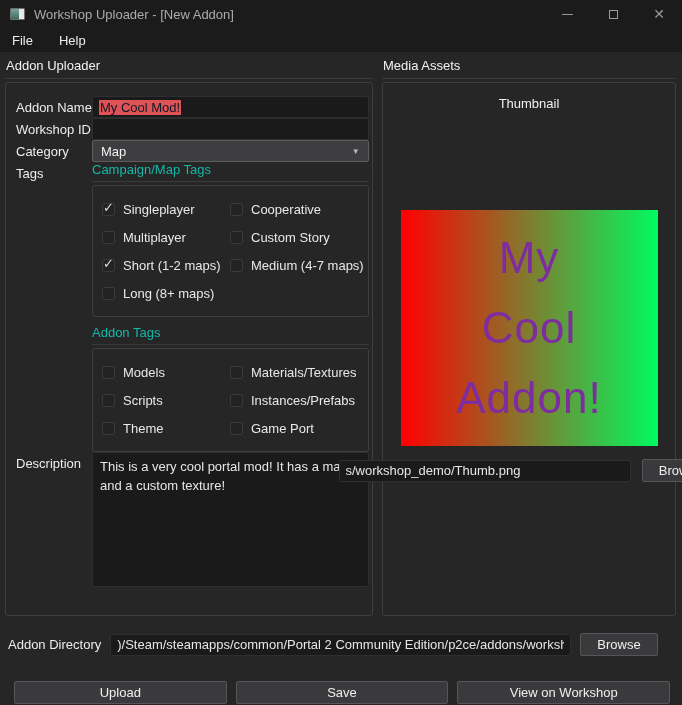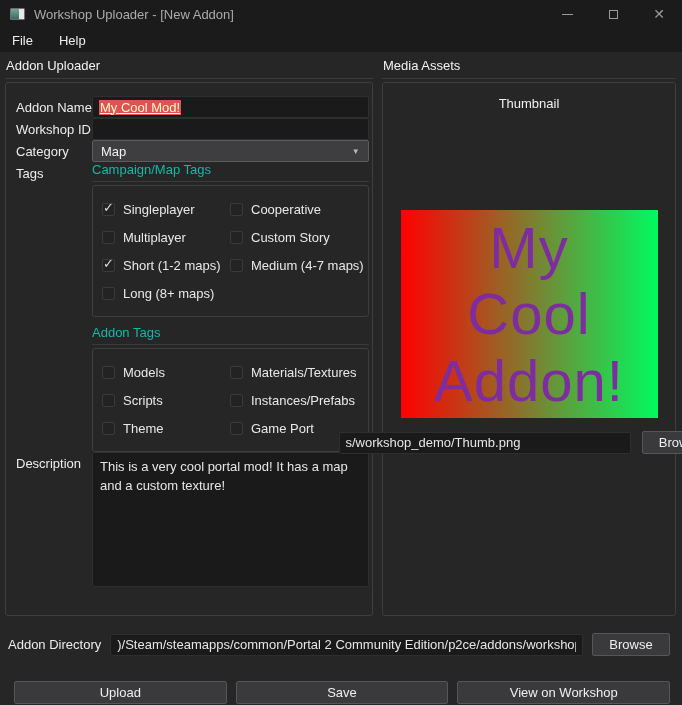--- a/index.html
+++ b/index.html
@@ -43,21 +43,21 @@
   .panel { border:1px solid #3e3e40; border-radius:3px; margin-top:3px; height:534px; }
   
   .form { padding:13px 10px 0 10px; display:grid; grid-template-columns:76px 1fr; align-items:center; }
   .form-label { color:#ececec; }
   .form-label.top { align-self:start; padding-top:4px; }
   .input, input.input-el {
     width:100%; height:22px; background:#1a1a1a; border:1px solid #2e2e30; border-radius:2px;
     color:#e6e6e6; font-size:13px; font-family:"Liberation Sans",sans-serif;
     padding:0 6px; display:flex; align-items:center; outline:none;
   }
-  .sel-text { background:#df5356; color:#fef9c3; padding:0 1px;text-decoration:underline; }
+  .sel-text { background:#df5356; color:#0f172a; padding:0 1px; }
   .combo {
     height:22px; background:#3e3e40; border:1px solid #5c5c5e; border-radius:2px;
     display:flex; align-items:center; padding:0 8px; color:#f0f0f0;
   }
   .combo-arrow { margin-left:auto; font-size:8px; color:#b8b8b8; }
   
   .tag-group-title { color:#14b8a6; padding-bottom:4px; border-bottom:1px solid #3a3a3c; }
   .tag-box {
     border:1px solid #3e3e40; border-radius:3px; margin-top:3px;
     display:grid; grid-template-columns:128px 1fr; padding:9px 4px 9px 9px;
@@ -72,35 +72,35 @@
   .addon-tags-wrap { margin-top:8px; }
   
   textarea.desc {
     width:100%; height:135px; background:#1a1a1a; border:1px solid #2e2e30; border-radius:2px;
     color:#e6e6e6; font-size:13px; font-family:"Liberation Sans",sans-serif;
     padding:5px 7px; resize:none; outline:none; line-height:1.45;
   }
   
   .thumb-label { text-align:center; margin-top:13px; color:#f0f0f0; }
   .thumb-img {
-    width:257px; height:208px; margin:99px auto 0;
+    width:257px; height:236px; margin:99px auto 0;
     display:flex; flex-direction:column; align-items:center; justify-content:space-evenly;
-    font-size:58px; letter-spacing:1px;
+    font-size:44px; letter-spacing:1px;
   }
   .thumb-line { line-height:1; }
   .path-row { margin-top:13px; display:flex; justify-content:center; align-items:center; gap:11px; }
   .path-input { width:168px; height:23px; flex:none; }
   .btn {
     background:#3a3a3c; border:1px solid #565658; border-radius:2px; color:#efefef;
     font-size:13px; font-family:"Liberation Sans",sans-serif;
     display:flex; align-items:center; justify-content:center; cursor:default;
   }
   .browse-btn { width:78px; height:23px; flex:none; }
   
-  .dir-row { margin-top:17px; display:flex; align-items:center; padding:0 12px 0 8px; gap:9px; }
+  .dir-row { margin-top:17px; display:flex; align-items:center; padding:0 24px 0 8px; gap:9px; }
   .dir-label { flex:none; color:#ececec; }
   .dir-input { flex:1; height:23px; white-space:nowrap; overflow:hidden; }
   .actions { margin-top:25px; display:flex; gap:9px; padding:0 12px 0 14px; }
   .action-btn { flex:1; height:23px; }
 </style>
 </head>
 <body>
 
 <div class="window">
 

